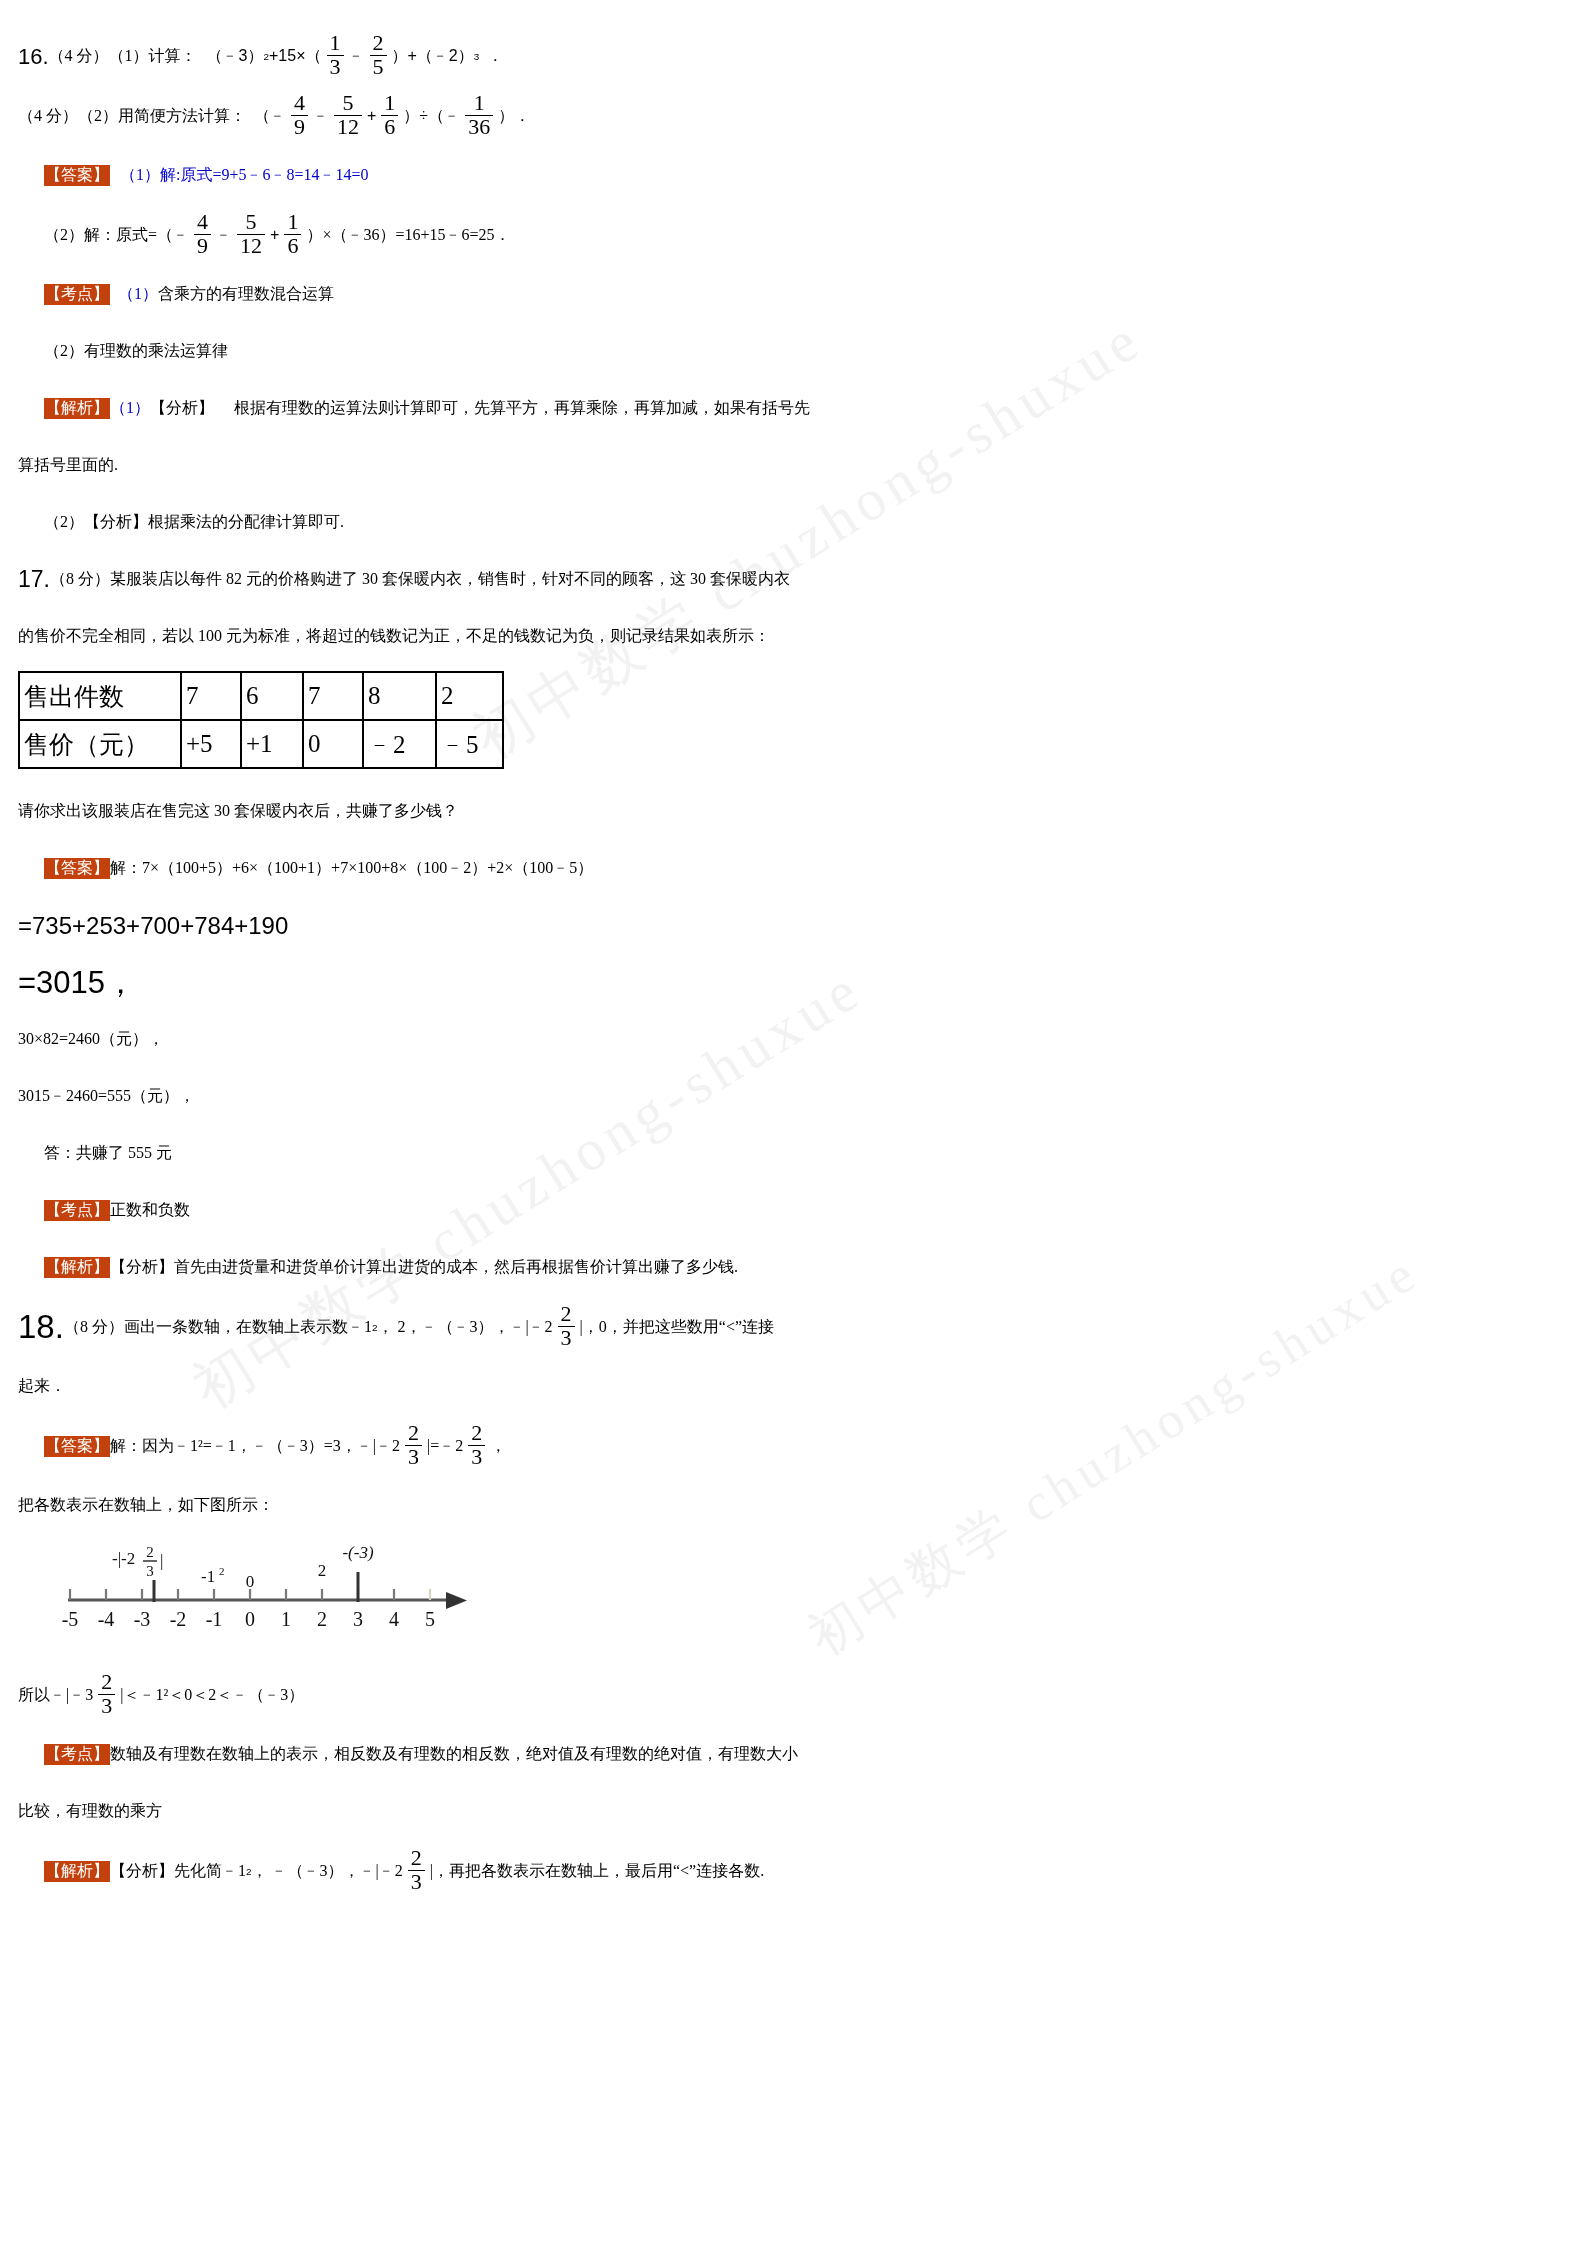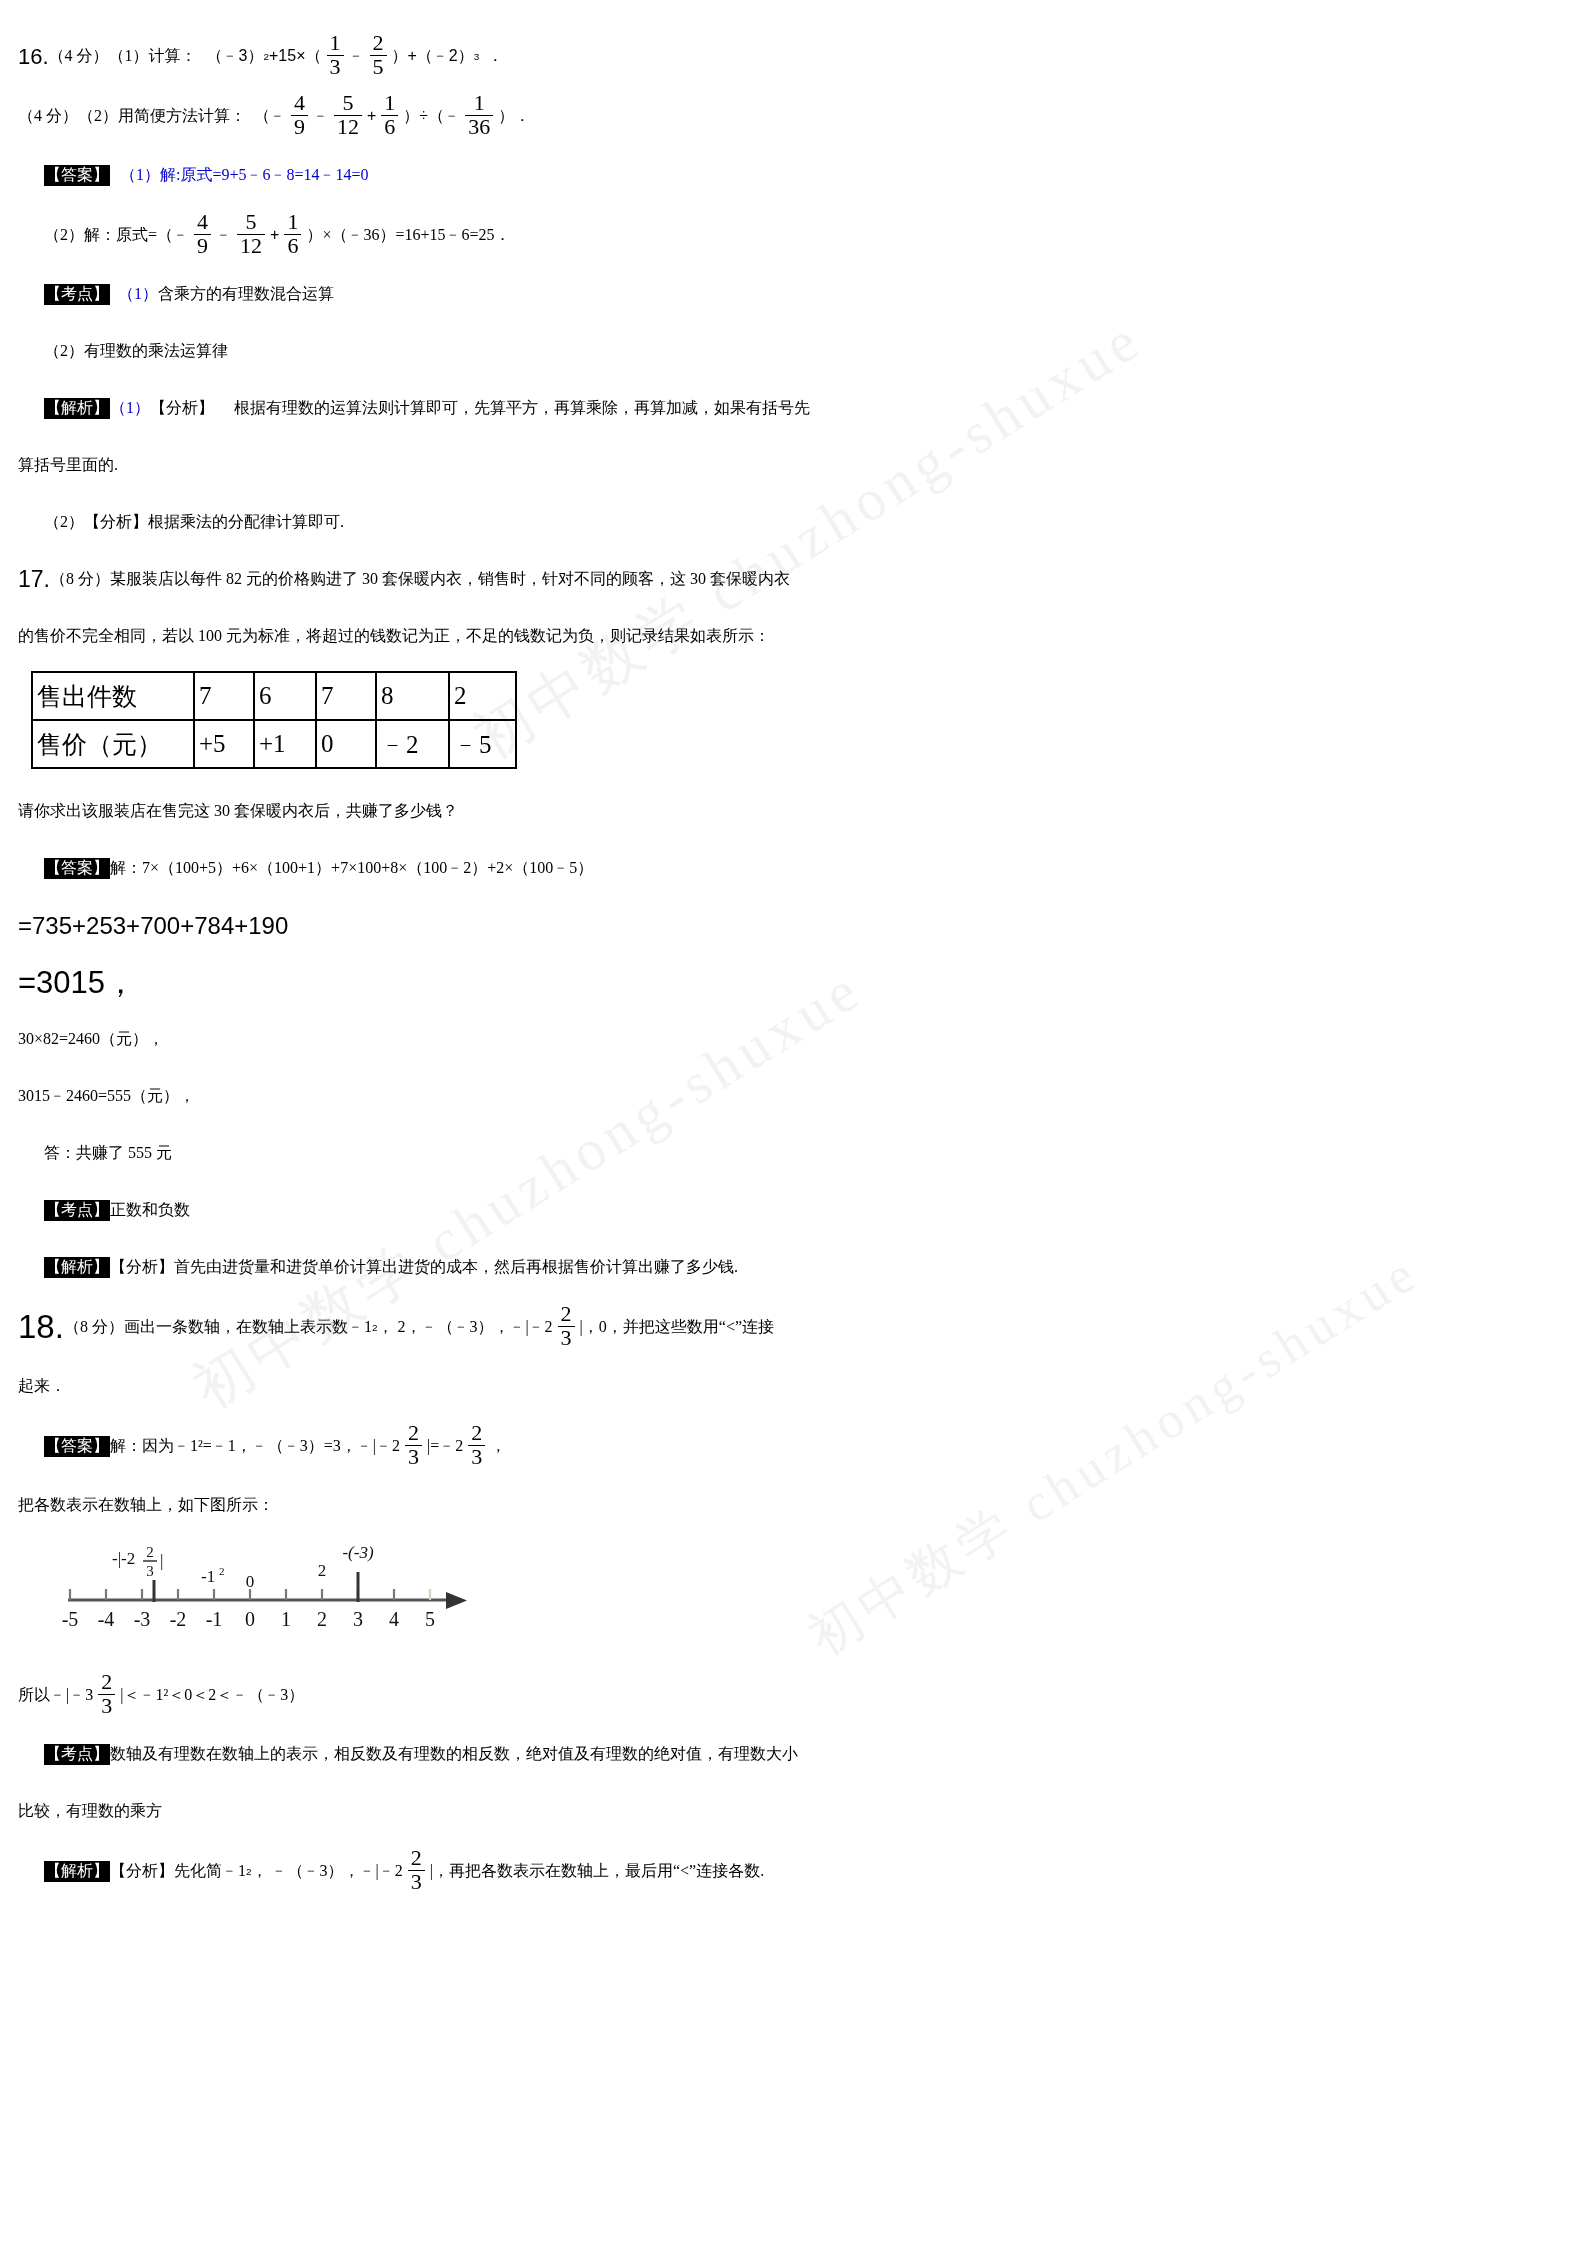--- a/index.html
+++ b/index.html
@@ -45,21 +45,21 @@
   .content { position: relative; z-index: 2; }
   
   .row { height: 57px; display: flex; align-items: center; }
   .row-tall { height: 62px; display: flex; align-items: center; }
 
   .ind { margin-left: 26px; }
   .ind0 { margin-left: 0px; }
 
   .blue { color: #0000cc; }
   .hl {
-    background: #000000;
+    background: #c2410c;
     color: #ffffff;
     padding: 0 1px;
   }
 
   
   .frac {
     display: inline-flex;
     flex-direction: column;
     align-items: center;
     justify-content: center;
@@ -73,21 +73,21 @@
   .frac .num { padding: 0 3px; }
   .frac .den { padding: 0 3px; border-top: 1.4px solid #000; }
 
   sup.exp { font-size: 0.62em; vertical-align: super; }
 
   .sans { font-family: "Liberation Sans", sans-serif; }
 
   
   table.data-table {
     border-collapse: collapse;
-    margin: 6px 0 0 13px;
+    margin: 6px 0 0 0;
     table-layout: fixed;
   }
   table.data-table td {
     border: 2px solid #000;
     height: 46px;
     font-size: 25px;
     padding: 0 4px;
     vertical-align: middle;
     font-family: "Liberation Serif", serif;
   }

